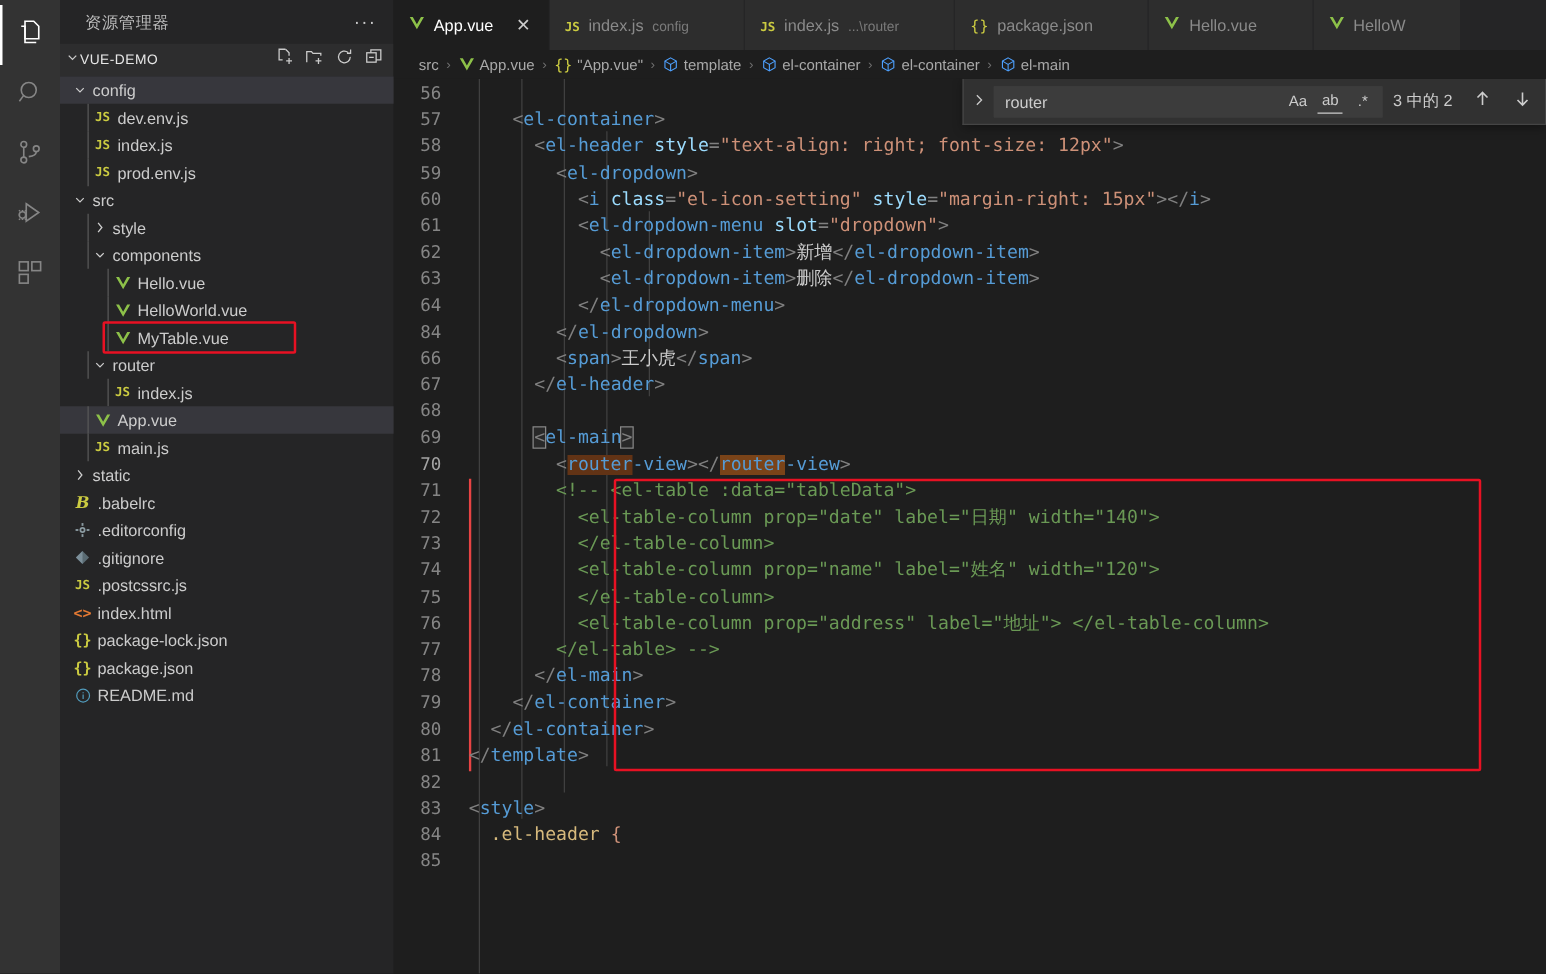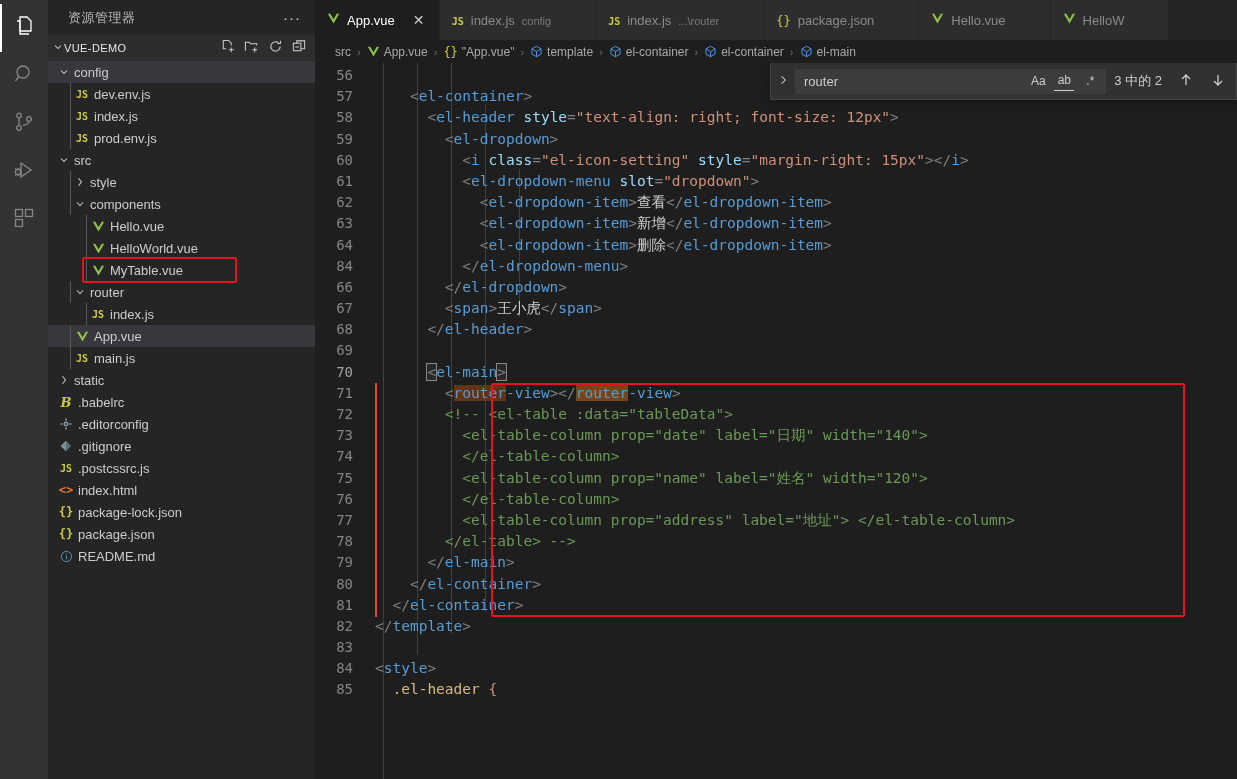--- a/index.html
+++ b/index.html
@@ -632,21 +632,20 @@
           <div class="vguide" style="left:144px;top:106px;  height:148px;"></div>
         </div>
         <div class="curline-mark" style="left:0px;top:320px;height:234px;"></div>
         <div id="lines">
             <div class="cl"></div>
             <div class="cl"><span class="txtc">    </span><span class="punc">&lt;</span><span class="tag">el-container</span><span class="punc">&gt;</span></div>
             <div class="cl"><span class="txtc">      </span><span class="punc">&lt;</span><span class="tag">el-header</span><span class="txtc"> </span><span class="attr">style</span><span class="punc">=</span><span class="str">"text-align: right; font-size: 12px"</span><span class="punc">&gt;</span></div>
             <div class="cl"><span class="txtc">        </span><span class="punc">&lt;</span><span class="tag">el-dropdown</span><span class="punc">&gt;</span></div>
             <div class="cl"><span class="txtc">          </span><span class="punc">&lt;</span><span class="tag">i</span><span class="txtc"> </span><span class="attr">class</span><span class="punc">=</span><span class="str">"el-icon-setting"</span><span class="txtc"> </span><span class="attr">style</span><span class="punc">=</span><span class="str">"margin-right: 15px"</span><span class="punc">&gt;&lt;/</span><span class="tag">i</span><span class="punc">&gt;</span></div>
             <div class="cl"><span class="txtc">          </span><span class="punc">&lt;</span><span class="tag">el-dropdown-menu</span><span class="txtc"> </span><span class="attr">slot</span><span class="punc">=</span><span class="str">"dropdown"</span><span class="punc">&gt;</span></div>
-            <div class="cl"><span class="txtc">            </span><span class="punc">&lt;</span><span class="tag">el-dropdown-item</span><span class="punc">&gt;</span><span class="txtc">查看</span><span class="punc">&lt;/</span><span class="tag">el-dropdown-item</span><span class="punc">&gt;</span></div>
             <div class="cl"><span class="txtc">            </span><span class="punc">&lt;</span><span class="tag">el-dropdown-item</span><span class="punc">&gt;</span><span class="txtc">新增</span><span class="punc">&lt;/</span><span class="tag">el-dropdown-item</span><span class="punc">&gt;</span></div>
             <div class="cl"><span class="txtc">            </span><span class="punc">&lt;</span><span class="tag">el-dropdown-item</span><span class="punc">&gt;</span><span class="txtc">删除</span><span class="punc">&lt;/</span><span class="tag">el-dropdown-item</span><span class="punc">&gt;</span></div>
             <div class="cl"><span class="txtc">          </span><span class="punc">&lt;/</span><span class="tag">el-dropdown-menu</span><span class="punc">&gt;</span></div>
             <div class="cl"><span class="txtc">        </span><span class="punc">&lt;/</span><span class="tag">el-dropdown</span><span class="punc">&gt;</span></div>
             <div class="cl"><span class="txtc">        </span><span class="punc">&lt;</span><span class="tag">span</span><span class="punc">&gt;</span><span class="txtc">王小虎</span><span class="punc">&lt;/</span><span class="tag">span</span><span class="punc">&gt;</span></div>
             <div class="cl"><span class="txtc">      </span><span class="punc">&lt;/</span><span class="tag">el-header</span><span class="punc">&gt;</span></div>
             <div class="cl"></div>
             <div class="cl"><span class="txtc">      </span><span class="punc brk">&lt;</span><span class="tag">el-main</span><span class="punc brk">&gt;</span></div>
             <div class="cl"><span class="txtc">        </span><span class="punc">&lt;</span><span class="tag hit">router</span><span class="tag">-view</span><span class="punc">&gt;&lt;/</span><span class="tag hit-cur">router</span><span class="tag">-view</span><span class="punc">&gt;</span></div>
             <div class="cl"><span class="cmt">        &lt;!-- &lt;el-table :data="tableData"&gt;</span></div>

